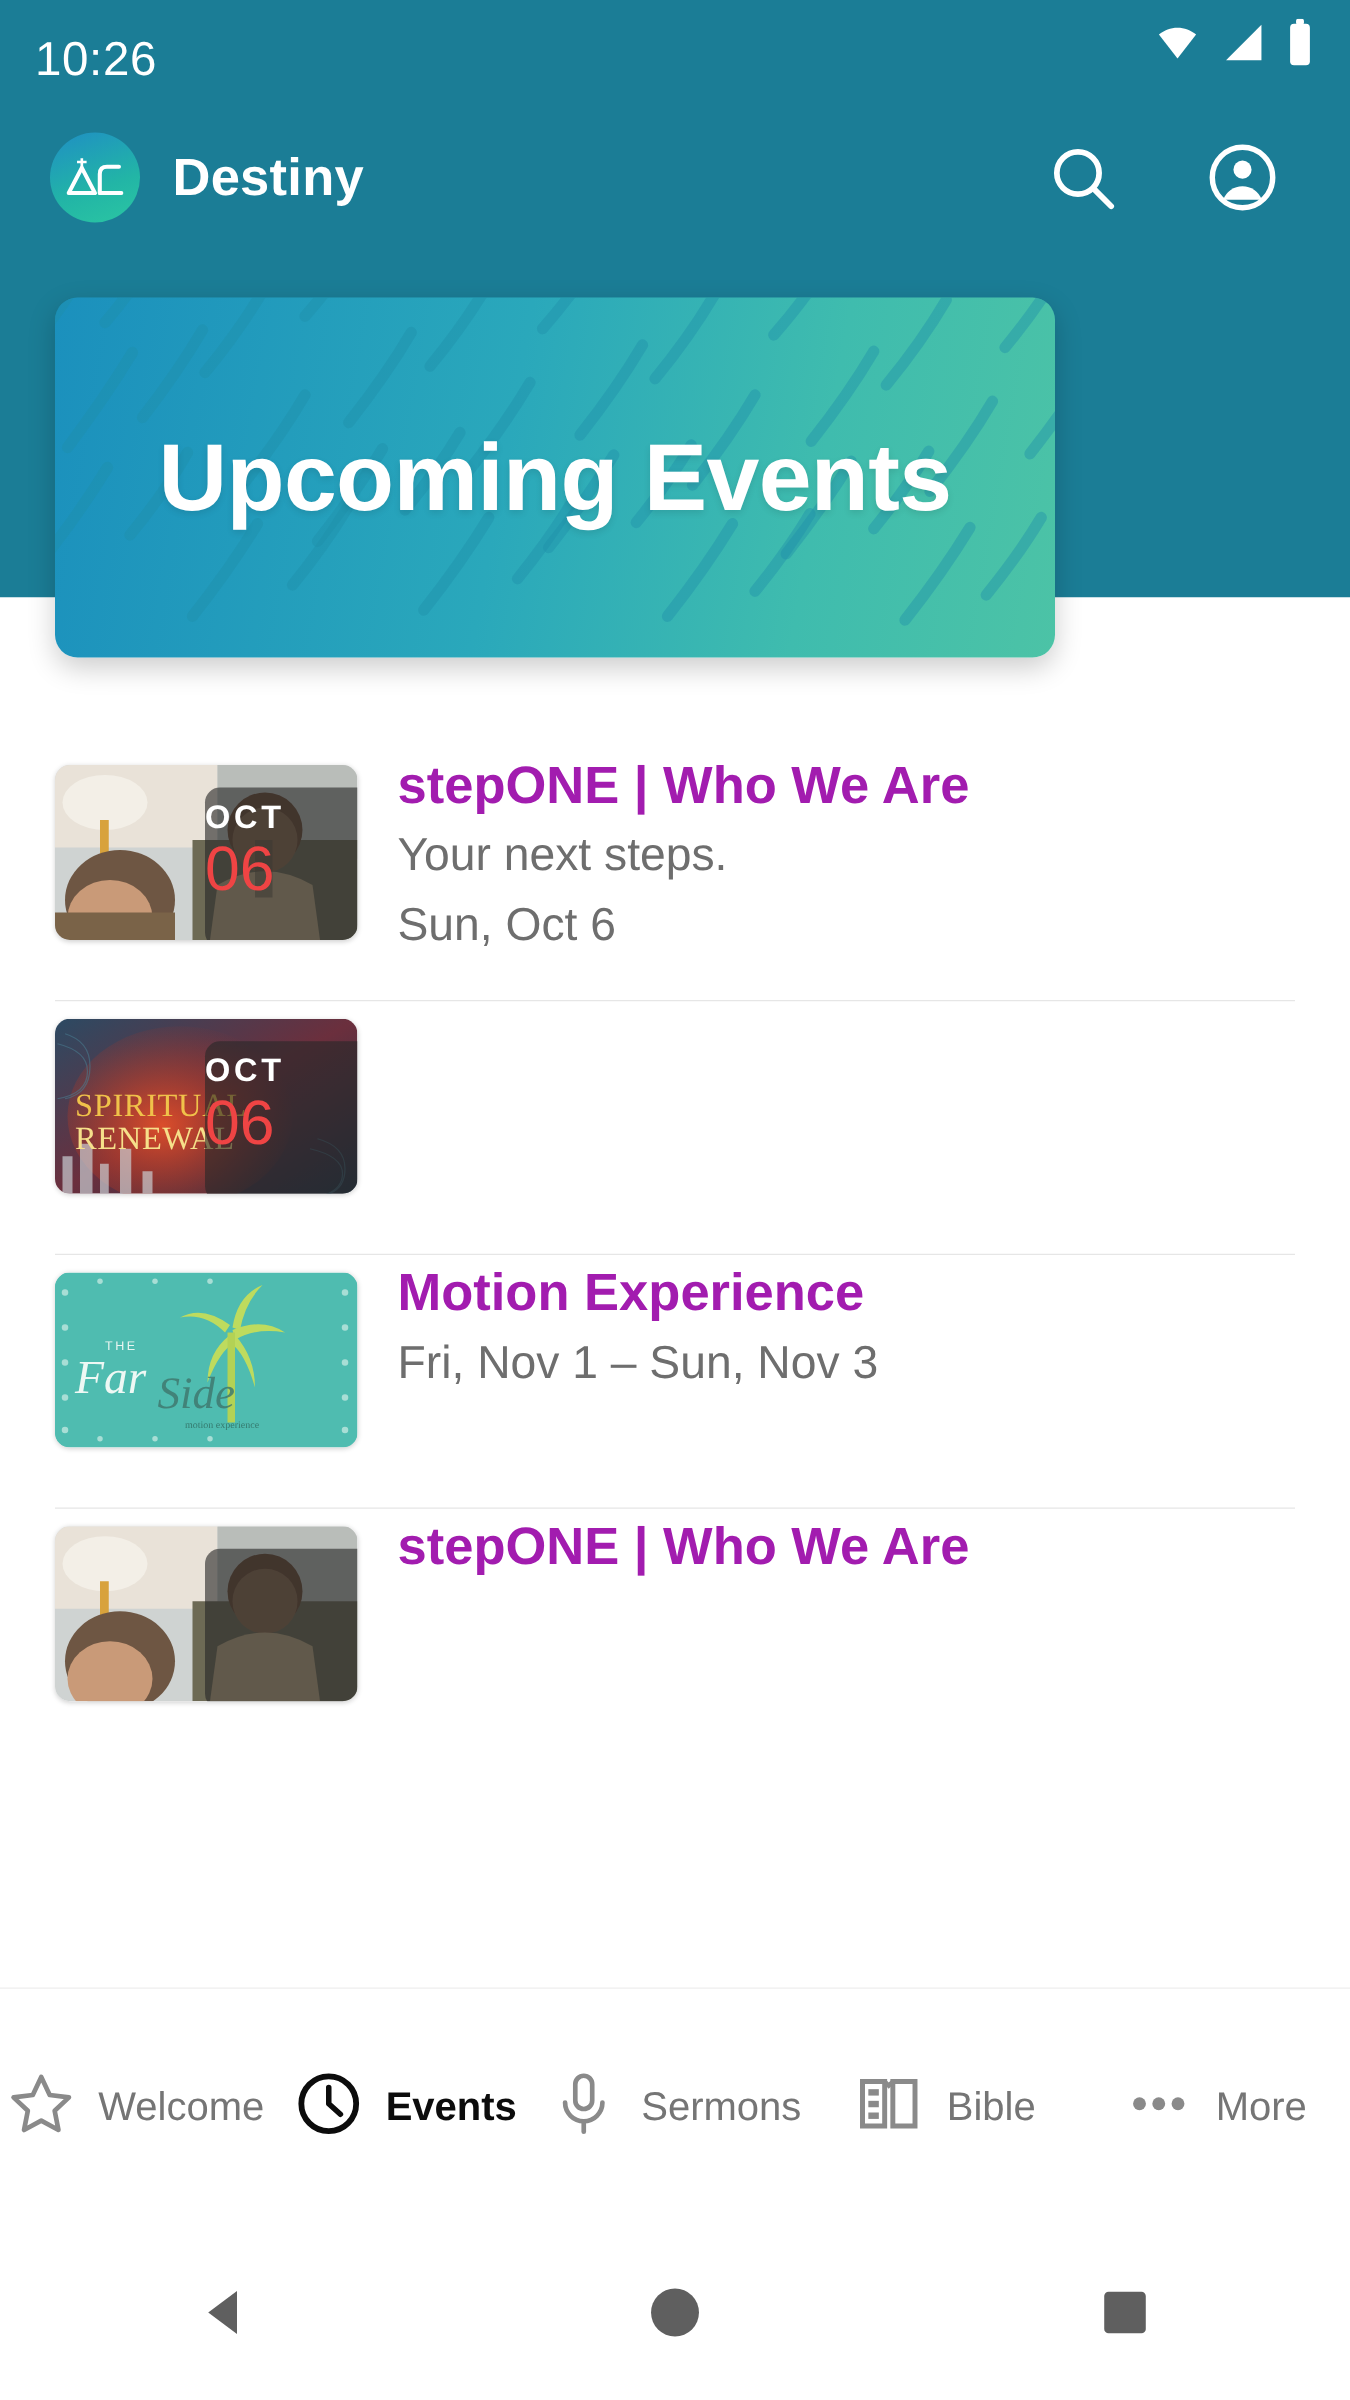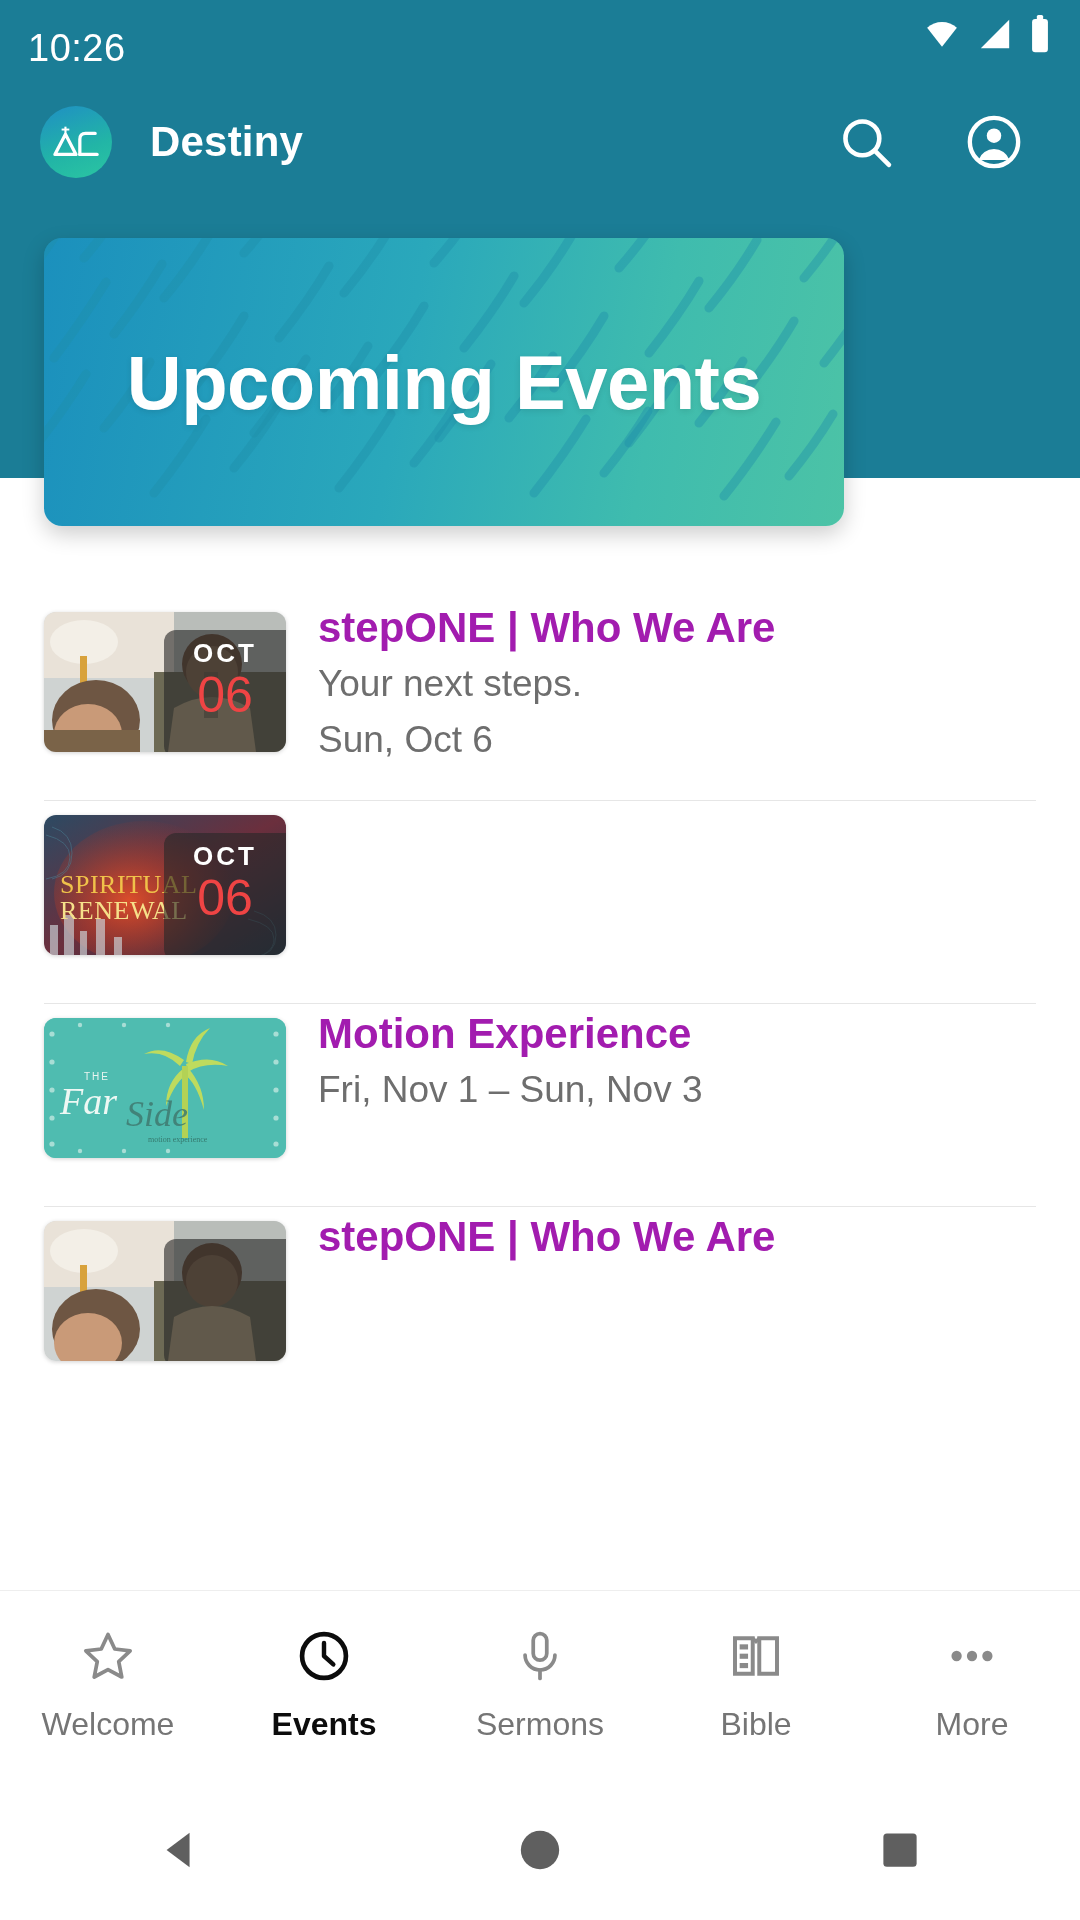--- a/index.html
+++ b/index.html
@@ -20,21 +20,21 @@
   }
   .status-time { color:#fff; font-size:38px; letter-spacing:0.5px;margin-top:24px; }
   .status-icons { display:flex; align-items:center; gap:14px; }
 
   
   .appbar {
     position:absolute; top:72px; left:0; width:1080px; height:140px;
     background:#1b7d96;
     display:flex; align-items:center; padding:0 40px; z-index:25;
   }
-  .brand { display:flex; align-items:center; gap:38px; flex:1; }
+  .brand { display:flex; align-items:center; gap:26px; flex:1; }
   .logo-circle {
     width:72px; height:72px; border-radius:50%;
     background:linear-gradient(160deg,#1f8fc4 0%,#22b5a6 60%,#2bc6a2 100%);
     display:flex; align-items:center; justify-content:center;
     flex-shrink:0;
   }
   .brand-title { color:#fff; font-size:42px; font-weight:bold; letter-spacing:0.2px; }
   .appbar-actions { display:flex; align-items:center; gap:64px; padding-right:14px; }
   .icon-btn { width:64px; height:64px; display:flex; align-items:center; justify-content:center; cursor:pointer; }
 
@@ -80,21 +80,21 @@
     margin-top:14px;
     box-shadow:0 1px 4px rgba(0,0,0,0.18);
   }
   .thumb-img { position:absolute; inset:0; }
   .date-badge {
     position:absolute; right:0; top:18px;
     width:122px; height:128px;
     background:rgba(40,40,40,0.62);
     border-radius:12px 0 0 12px;
     display:flex; flex-direction:column;
-    align-items:center; justify-content:flex-start;
+    justify-content:flex-start;
     padding-top:10px;
   }
   .badge-month {
     color:#ffffff; font-size:26px; font-weight:bold;
     letter-spacing:3px; line-height:1;
   }
   .badge-day {
     color:#ef4444; font-size:50px; font-weight:normal;
     line-height:1.0; margin-top:4px;
   }
@@ -110,21 +110,21 @@
   .divider { height:1px; background:#e6e6e6; margin:0 44px; }
 
   
   .bottomnav {
     position:absolute; bottom:140px; left:0; width:1080px; height:190px;
     background:#ffffff;
     border-top:1px solid #eeeeee;
     display:flex; align-items:center; z-index:40;
   }
   .nav-item {
-    flex:1; display:flex; flex-direction:column;
+    flex:1; display:flex; flex-direction:row;
     align-items:center; justify-content:center; gap:18px;
     cursor:pointer; height:100%;
   }
   .nav-label { font-size:32px; color:#757575; }
   .nav-item.active .nav-label { color:#0c0c0c; font-weight:bold; }
 
   
   .sysnav {
     position:absolute; bottom:0; left:0; width:1080px; height:140px;
     background:#ffffff; display:flex; align-items:center;

